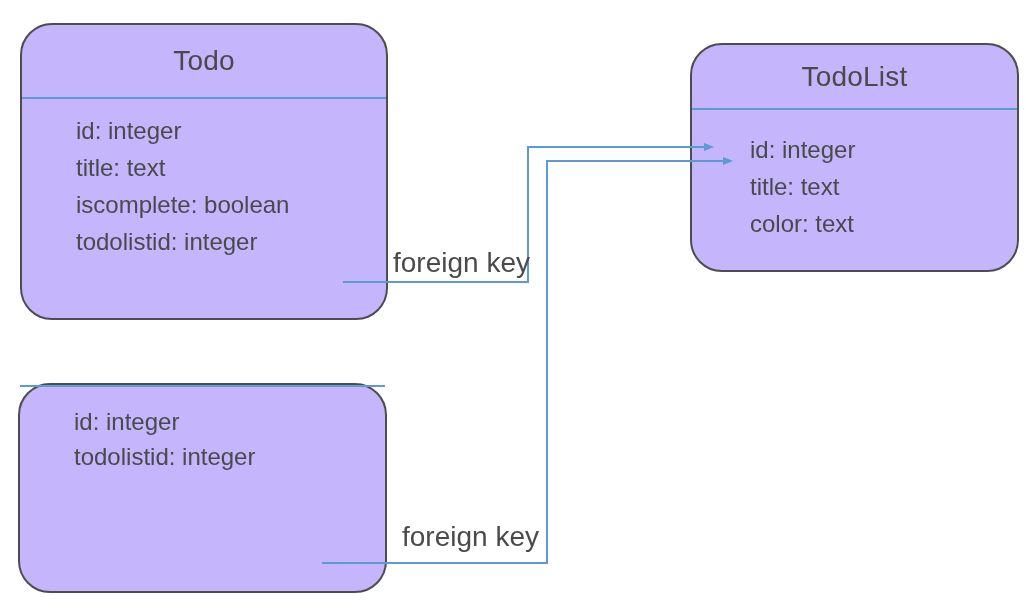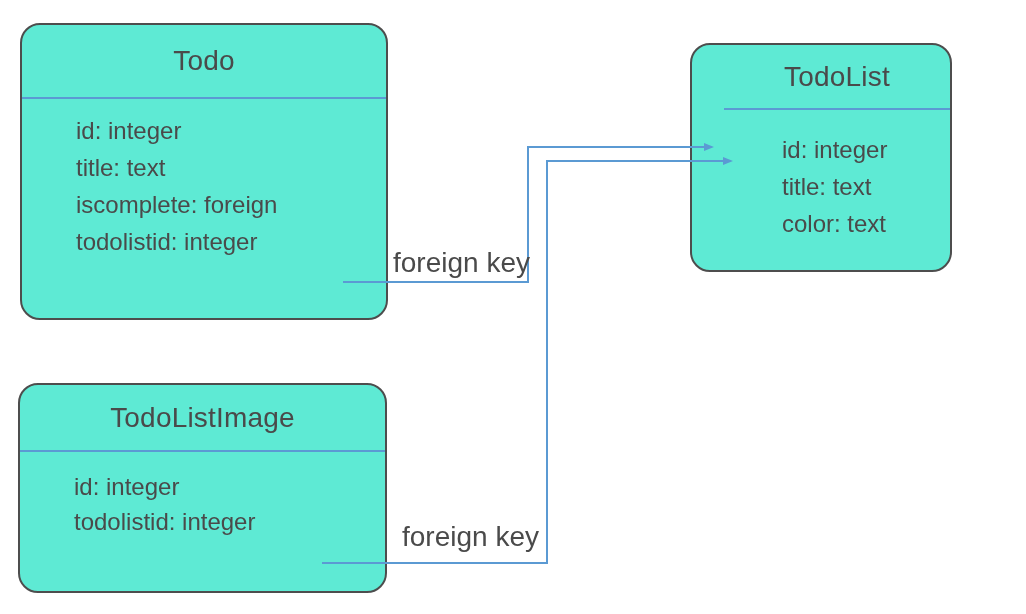--- a/index.html
+++ b/index.html
@@ -8,22 +8,22 @@
     background: #ffffff;
     position: relative;
     font-family: "Liberation Sans", sans-serif;
     color: var(--text, #4a4a4a);
     overflow: hidden;
   }
   .entity {
     position: absolute;
     box-sizing: border-box;
     border: 2px solid var(--border, #4d4d4d);
-    border-radius: 20px;
-    background: #5eead4;
+    border-radius: 32px;
+    background: #c4b5fd;
   }
   .entity-header {
     display: flex;
     align-items: center;
     justify-content: center;
     font-size: 28px;
     letter-spacing: 0.2px;
   }
   .entity-divider {
     height: 0;
@@ -31,21 +31,21 @@
   }
   .entity-fields {
     margin: 0;
     padding: 0 0 0 54px;
     list-style: none;
     font-size: 24px;
   }
   .e-todo            { left: 20px;  top: 23px;  width: 368px; height: 297px; }
   .e-todo .entity-header          { height: 72px; }
   .e-todo .entity-fields          { padding-top: 13px; line-height: 37px; }
-  .e-todolist        { left: 690px; top: 43px;  width: 262px; height: 229px; padding-left: 32px; }
+  .e-todolist        { left: 690px; top: 43px;  width: 329px; height: 229px; }
   .e-todolist .entity-header      { height: 63px; }
   .e-todolist .entity-fields      { padding-top: 21px; line-height: 37px; padding-left: 58px; }
   .e-todolistimage   { left: 18px;  top: 383px; width: 369px; height: 210px; }
   .e-todolistimage .entity-header { height: 65px; }
   .e-todolistimage .entity-fields { padding-top: 17px; line-height: 35px; }
 
   #connector-layer {
     position: absolute;
     left: 0; top: 0;
     width: 1026px; height: 614px;
@@ -69,37 +69,36 @@
 </style>
 </head>
 <body>
 
 <div class="entity e-todo">
   <div class="entity-header">Todo</div>
   <div class="entity-divider"></div>
   <ul class="entity-fields">
       <li>id: integer</li>
       <li>title: text</li>
-      <li>iscomplete: foreign</li>
+      <li>iscomplete: boolean</li>
       <li>todolistid: integer</li>
     </ul>
 </div>
 
 <div class="entity e-todolist">
   <div class="entity-header">TodoList</div>
   <div class="entity-divider"></div>
   <ul class="entity-fields">
       <li>id: integer</li>
       <li>title: text</li>
       <li>color: text</li>
     </ul>
 </div>
 
 <div class="entity e-todolistimage">
-  <div class="entity-header">TodoListImage</div>
   <div class="entity-divider"></div>
   <ul class="entity-fields">
       <li>id: integer</li>
       <li>todolistid: integer</li>
     </ul>
 </div>
 
 <svg id="connector-layer" viewBox="0 0 1026 614" xmlns="http://www.w3.org/2000/svg">
   <defs>
     <marker id="arrow" markerUnits="userSpaceOnUse" markerWidth="12" markerHeight="10" refX="0" refY="4" orient="auto">

